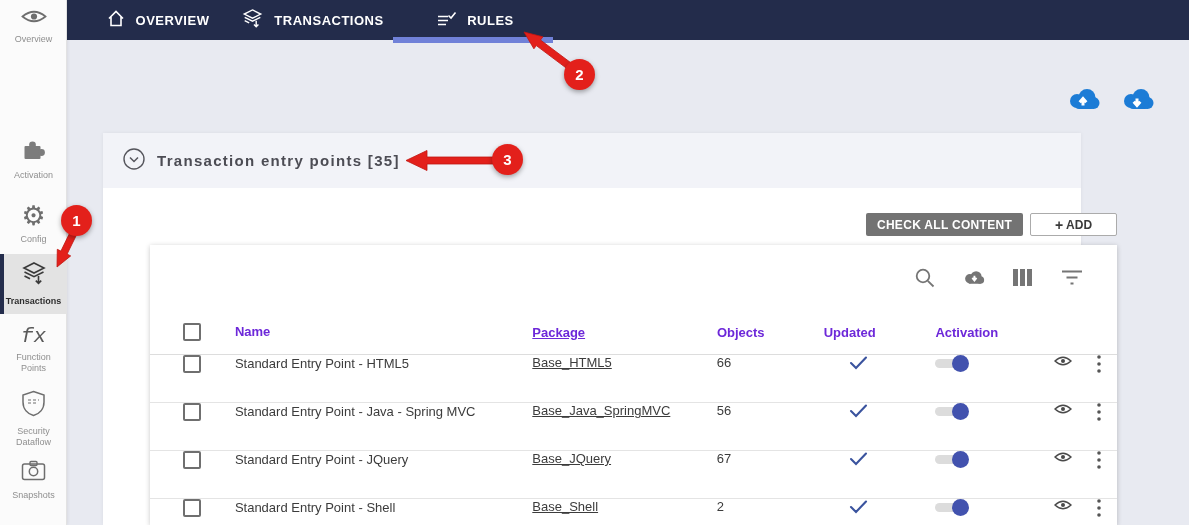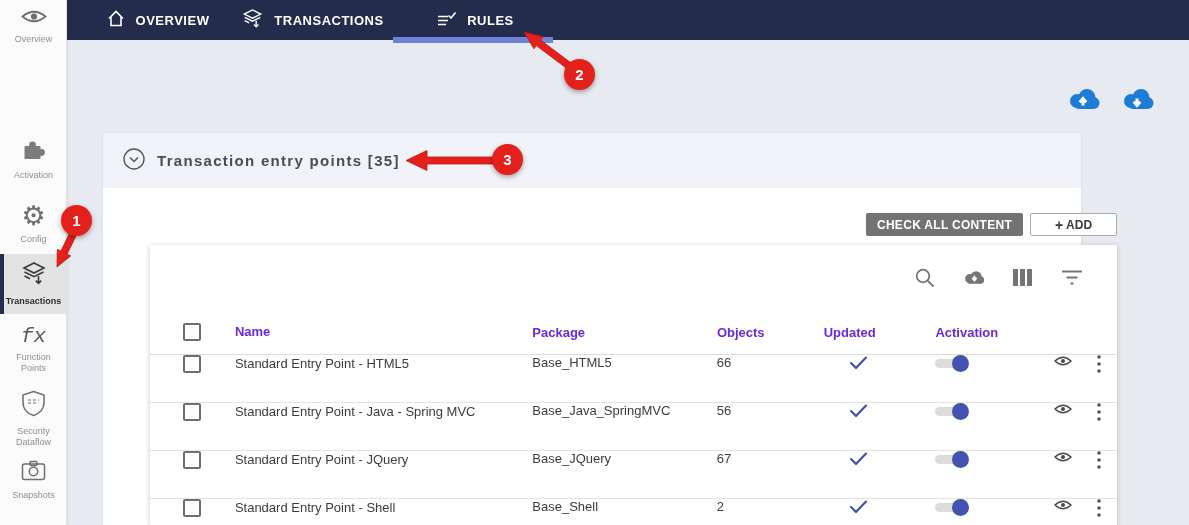--- a/index.html
+++ b/index.html
@@ -51,21 +51,21 @@
                   padding-right:34px; gap:27px; }
   .tool-icon { width:22px; height:22px; display:flex; align-items:center; justify-content:center; cursor:pointer; }
 
   .t-head { position:absolute; top:65px; left:0; right:0; height:45px; display:flex; align-items:center;
             border-bottom:1px solid #DDDDDD; font-size:13px; font-weight:bold; color:#6d28d9; }
   .t-rows { position:absolute; top:110px; left:0; right:0; }
   .t-row  { display:flex; align-items:flex-start; height:48px; border-bottom:1px solid #E4E4E4;
             font-size:13px; color:#3C3C3C; }
   .c-check { width:85px; padding-left:33px; display:flex; align-items:center; }
   .c-name { width:298px; padding-right:53px; line-height:1.35; }
-  .c-package { width:185px; }
+  .c-package { width:185px;text-decoration:underline; }
   .c-objects { width:107px; }
   .c-updated { width:112px; padding-left:25px; display:flex; align-items:center; }
   .c-activation { width:110px; display:flex; align-items:center; }
   .c-eye { width:36px; display:flex; align-items:center; justify-content:center; }
   .c-kebab { width:36px; display:flex; align-items:center; justify-content:center; }
 
   .checkbox { width:18px; height:18px; border:2px solid #6F6F6F; border-radius:2px; background:#fff; cursor:pointer; }
 
   .toggle { position:relative; width:34px; height:17px; cursor:pointer; }
   .toggle .track { position:absolute; left:0; top:4px; width:30px; height:9px; border-radius:5px; background:#DCDCDC; }

